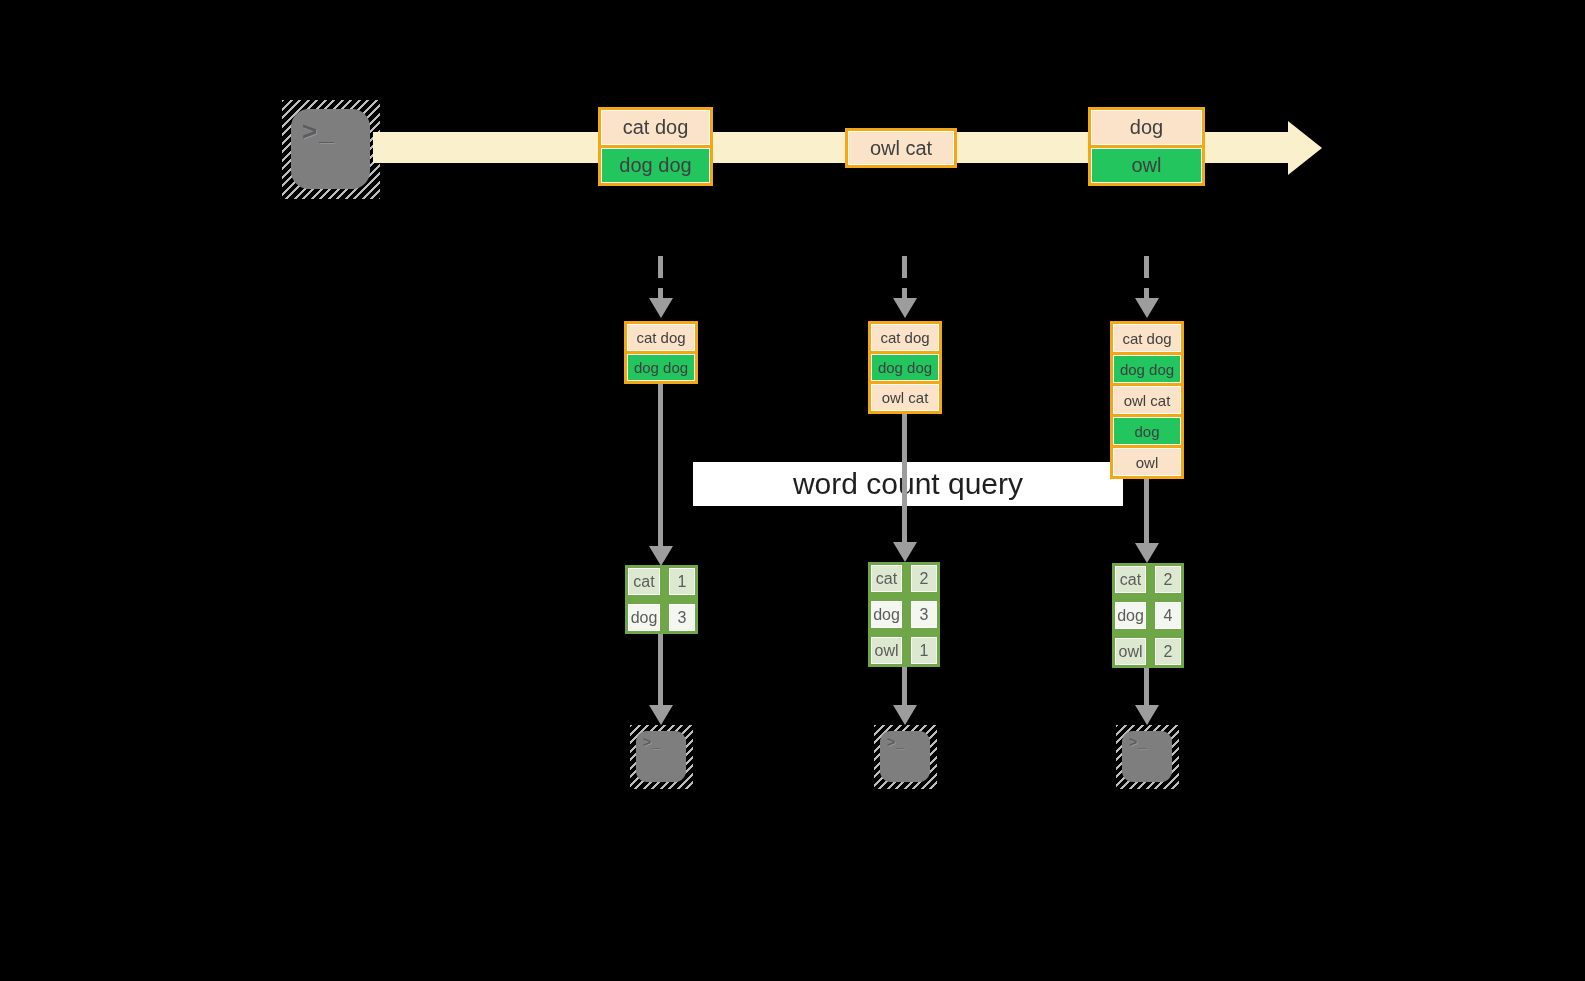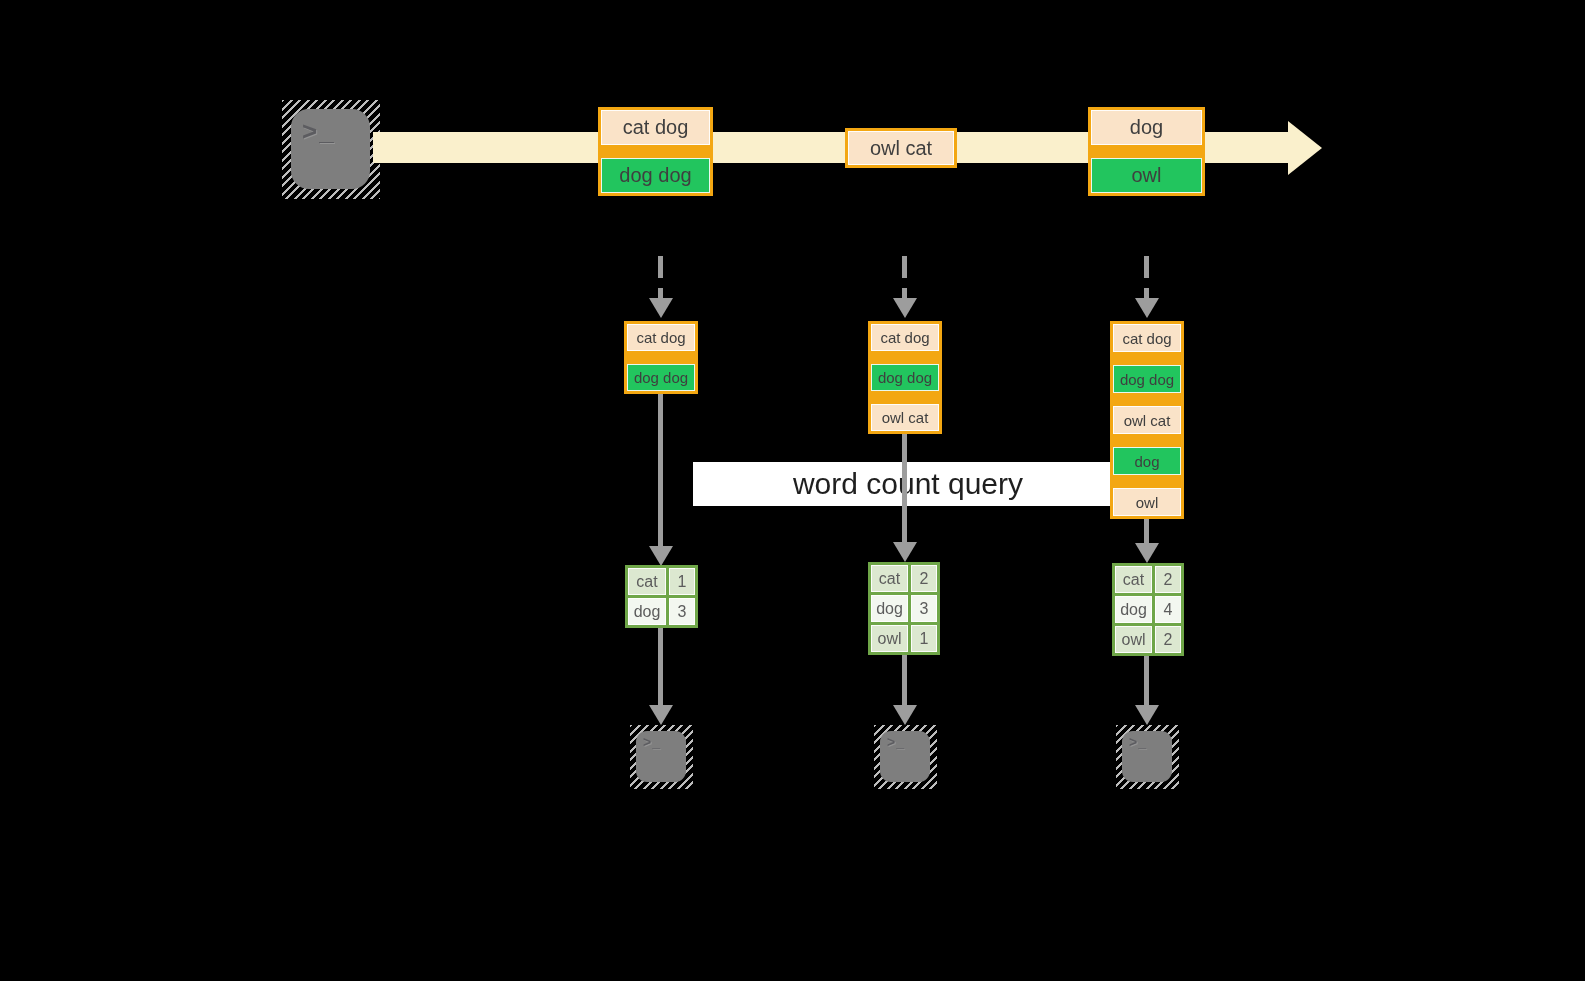--- a/index.html
+++ b/index.html
@@ -29,21 +29,21 @@
   .stream-shaft { background:#faf0cc; z-index:1; }
   .stream-head {
     width:0; height:0; z-index:1;
     border-top:27px solid transparent; border-bottom:27px solid transparent;
     border-left:34px solid #faf0cc;
   }
 
   
   .obox {
     background:#f3a712; padding:3px; display:flex; flex-direction:column;
-    gap:13px; box-sizing:border-box; z-index:3;
+    gap:3px; box-sizing:border-box; z-index:3;
   }
   .obox .cell {
     display:flex; align-items:center; justify-content:center;
     color:#3f3f3f; box-shadow:inset 0 0 0 1px rgba(255,255,255,0.9);
   }
   .obox.big .cell { height:35px; font-size:20px; }
   .obox.big1 .cell { height:34px; font-size:20px; }
   .obox.small .cell { height:27px; font-size:15px; }
   .obox.small5 .cell { height:28px; font-size:15px; }
   .fill-a { background:#fae3c8; }
@@ -62,21 +62,21 @@
   }
 
   
   .band {
     background:#ffffff; z-index:1; display:flex; align-items:center; justify-content:center;
   }
   .band span { color:#1f1f1f; font-size:30px; }
 
   
   .gtable {
-    background:#6fa648; padding:3px; display:grid; gap:3px; box-sizing:border-box;
+    background:#6fa648; padding:3px; display:grid; gap:9px; box-sizing:border-box;
     grid-template-columns:1fr 26px; z-index:3;
   }
   .gtable .cell {
     height:27px; display:flex; align-items:center; justify-content:center;
     color:#5c5c5c; font-size:16px; box-shadow:inset 0 0 0 1px rgba(255,255,255,0.9);
   }
   .g-a { background:#dce8d0; }
   .g-b { background:#f3f7f0; }
 </style>
 </head>

